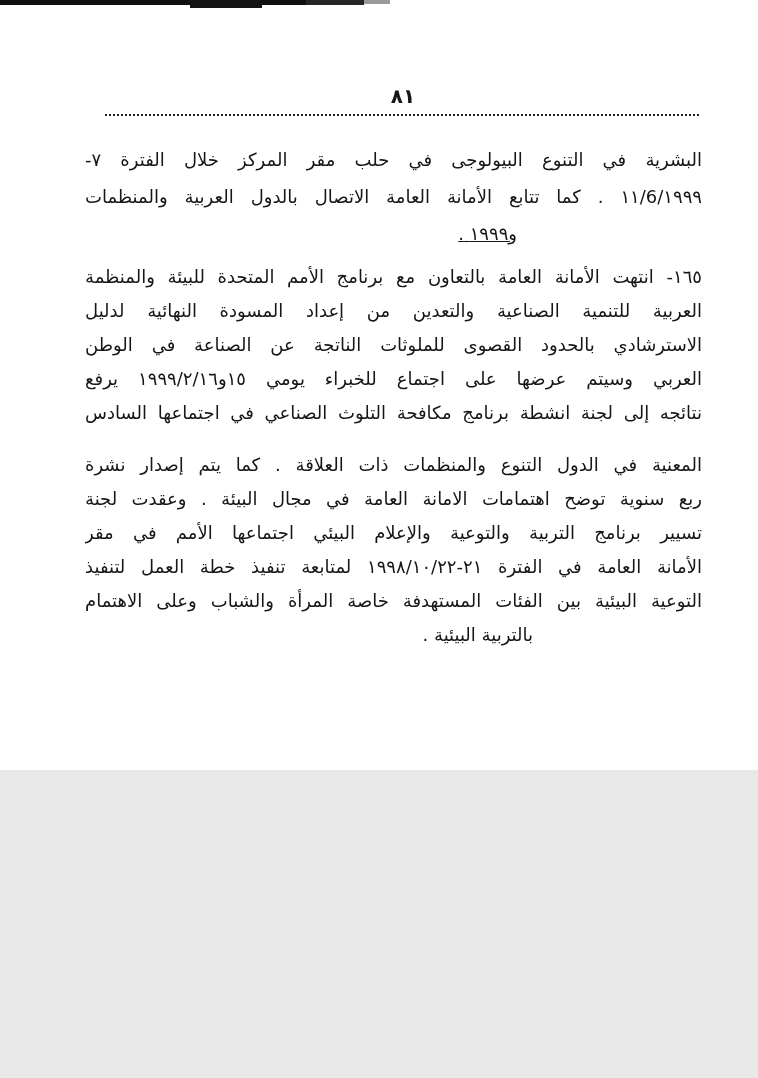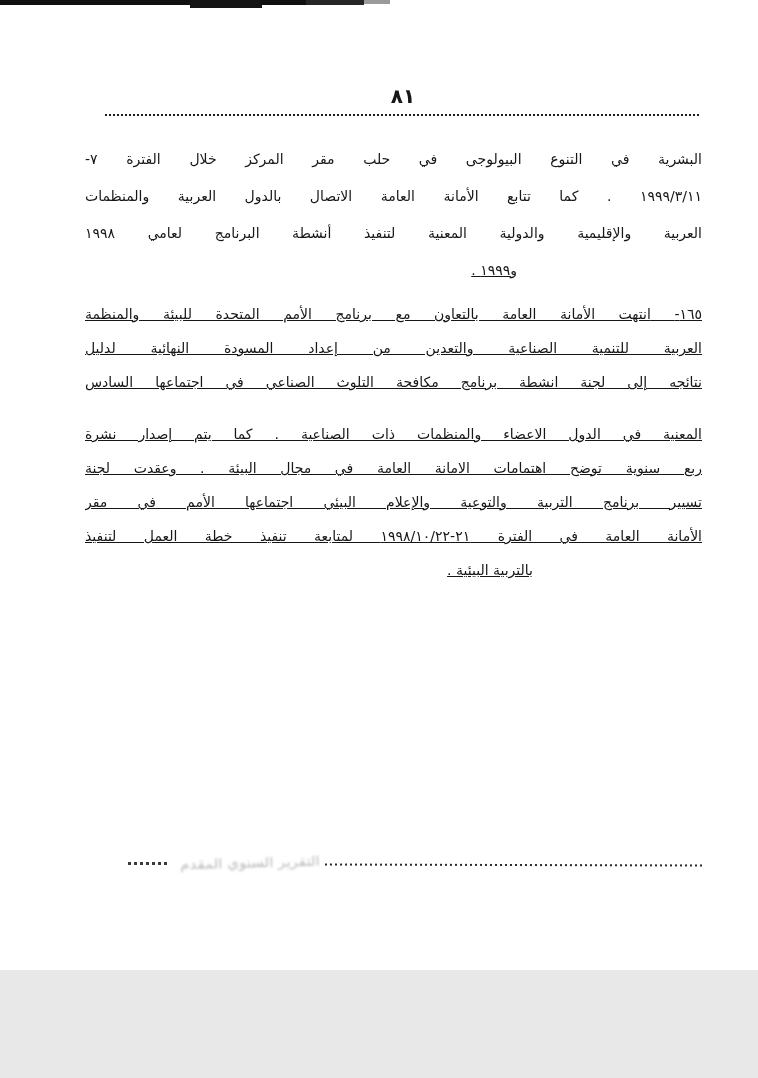--- a/index.html
+++ b/index.html
@@ -1,17 +1,17 @@
 <!DOCTYPE html>
 <html lang="ar"><head>
 <meta charset="utf-8">
 <style>
   html,body{margin:0;padding:0;background:#e8e8e8;}
   .page{
-    position:relative;width:758px;height:970px;margin:0 auto;
+    position:relative;width:758px;height:770px;margin:0 auto;
     background:#ffffff;overflow:hidden;
     font-family:"DejaVu Sans",sans-serif;color:#161616;
   }
   
   .scan-bar{position:absolute;background:#101010;}
   .scan-bar.b1{left:0;top:0;width:306px;height:5px;}
   .scan-bar.b2{left:190px;top:0;width:72px;height:8px;background:#141414;}
   .scan-bar.b3{left:306px;top:0;width:58px;height:5px;background:#262626;}
   .scan-bar.b4{left:364px;top:0;width:26px;height:4px;background:#9a9a9a;}
 
@@ -19,25 +19,25 @@
     position:absolute;top:84px;left:105px;width:596px;
     text-align:center;font-size:20px;font-weight:600;letter-spacing:2px;
   }
   .header-rule{
     position:absolute;top:114px;left:105px;width:596px;height:2px;
     background:repeating-linear-gradient(90deg,#1e1e1e 0 2px,rgba(0,0,0,0) 2px 4px);
   }
 
   .column{position:absolute;left:85px;top:141px;width:617px;direction:rtl;}
   .ln{
-    height:37px;line-height:37px;font-size:14px;overflow:hidden;
+    height:37px;line-height:37px;font-size:18px;overflow:hidden;
     text-align:justify;text-align-last:justify;text-justify:inter-word;
     white-space:normal;
   }
-  .para-165 .ln,.para-166 .ln{height:34px;line-height:34px;text-decoration:underline;}
+  .para-165 .ln,.para-166 .ln{height:34px;line-height:34px;}
   .gap-a{height:8px;}
   .gap-b{height:18px;}
   .short{text-align:right;text-align-last:right;}
   .pad185{padding-right:185px;text-decoration:underline;}
   .pad212{padding-right:212px;}
   .pad169{padding-right:169px;}
 
   
   .footer-dash{
     position:absolute;left:128px;top:862px;width:42px;height:3px;
@@ -65,40 +65,42 @@
   <div class="scan-bar b3"></div>
   <div class="scan-bar b4"></div>
 
   <div class="page-number">٨١</div>
   <div class="header-rule"></div>
 
   <div class="column">
 
     <div>
       <div class="ln">البشرية في التنوع البيولوجى في حلب مقر المركز خلال الفترة ٧-</div>
-      <div class="ln">١٩٩٩/٣/١١ . كما تتابع الأمانة العامة الاتصال بالدول العربية والمنظمات</div>
-      <div class="ln">العربية والإقليمية والدولية المعنية لتنفيذ أنشطة البرنامج لعامي ١٩٩٨</div>
+      <div class="ln">١٩٩٩/6/١١ . كما تتابع الأمانة العامة الاتصال بالدول العربية والمنظمات</div>
       <div class="ln short pad185">و١٩٩٩ .</div>
     </div>
 
     <div class="gap-a"></div>
 
     <div class="para-165">
       <div class="ln"><span>١٦٥-</span> <span>انتهت الأمانة العامة بالتعاون مع برنامج الأمم المتحدة للبيئة والمنظمة</span></div>
       <div class="ln">العربية للتنمية الصناعية والتعدين من إعداد المسودة النهائية لدليل</div>
+      <div class="ln">الاسترشادي بالحدود القصوى للملوثات الناتجة عن الصناعة في الوطن</div>
+      <div class="ln">العربي وسيتم عرضها على اجتماع للخبراء يومي ١٥و١٩٩٩/٢/١٦ يرفع</div>
       <div class="ln">نتائجه إلى لجنة انشطة برنامج مكافحة التلوث الصناعي في اجتماعها السادس</div>
     </div>
 
     <div class="gap-b"></div>
 
     <div class="para-166">
-      <div class="ln">المعنية في الدول الاعضاء والمنظمات ذات الصناعية . كما يتم إصدار نشرة</div>
+      <div class="ln">المعنية في الدول التنوع والمنظمات ذات العلاقة . كما يتم إصدار نشرة</div>
       <div class="ln">ربع سنوية توضح اهتمامات الامانة العامة في مجال البيئة . وعقدت لجنة</div>
       <div class="ln">تسيير برنامج التربية والتوعية والإعلام البيئي اجتماعها الأمم في مقر</div>
       <div class="ln">الأمانة العامة في الفترة ٢١-١٩٩٨/١٠/٢٢ لمتابعة تنفيذ خطة العمل لتنفيذ</div>
+      <div class="ln">التوعية البيئية بين الفئات المستهدفة خاصة المرأة والشباب وعلى الاهتمام</div>
       <div class="ln short pad169">بالتربية البيئية .</div>
     </div>
 
   </div>
 
   <div class="footer-dash"></div>
   <div class="footer-scrawl">التقرير السنوي المقدم</div>
   <div class="footer-dots"></div>
 
 </div>

